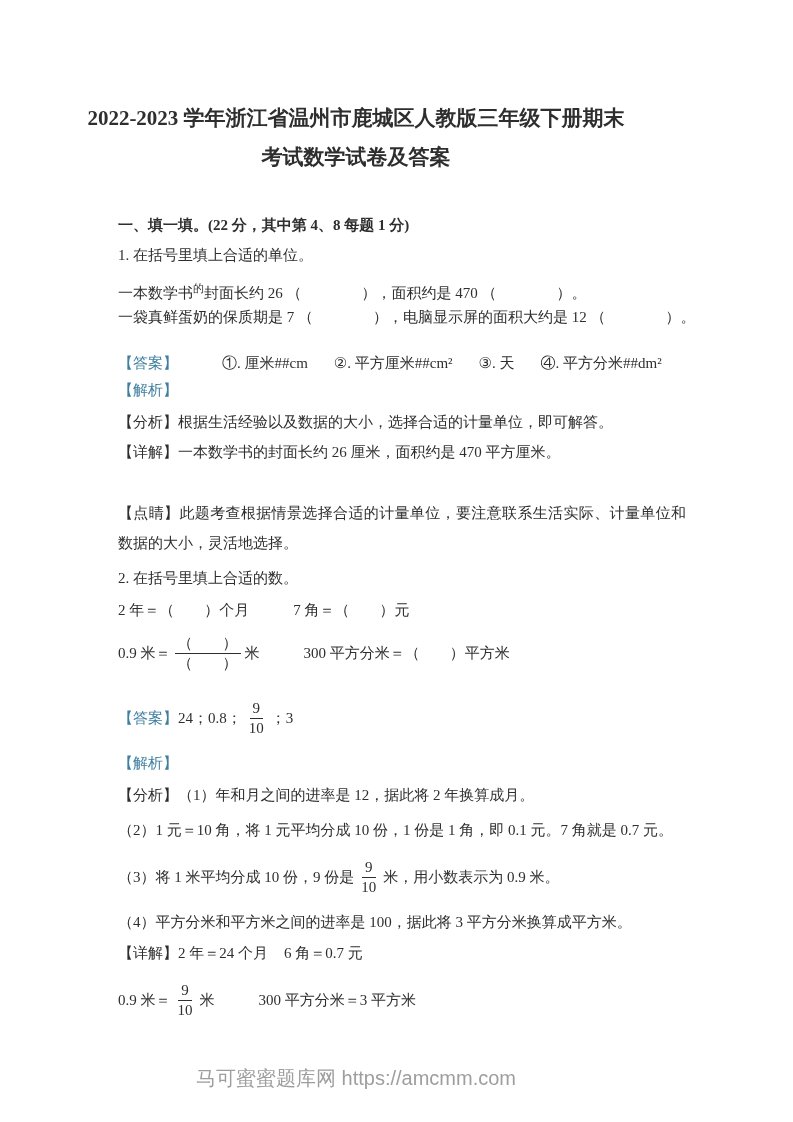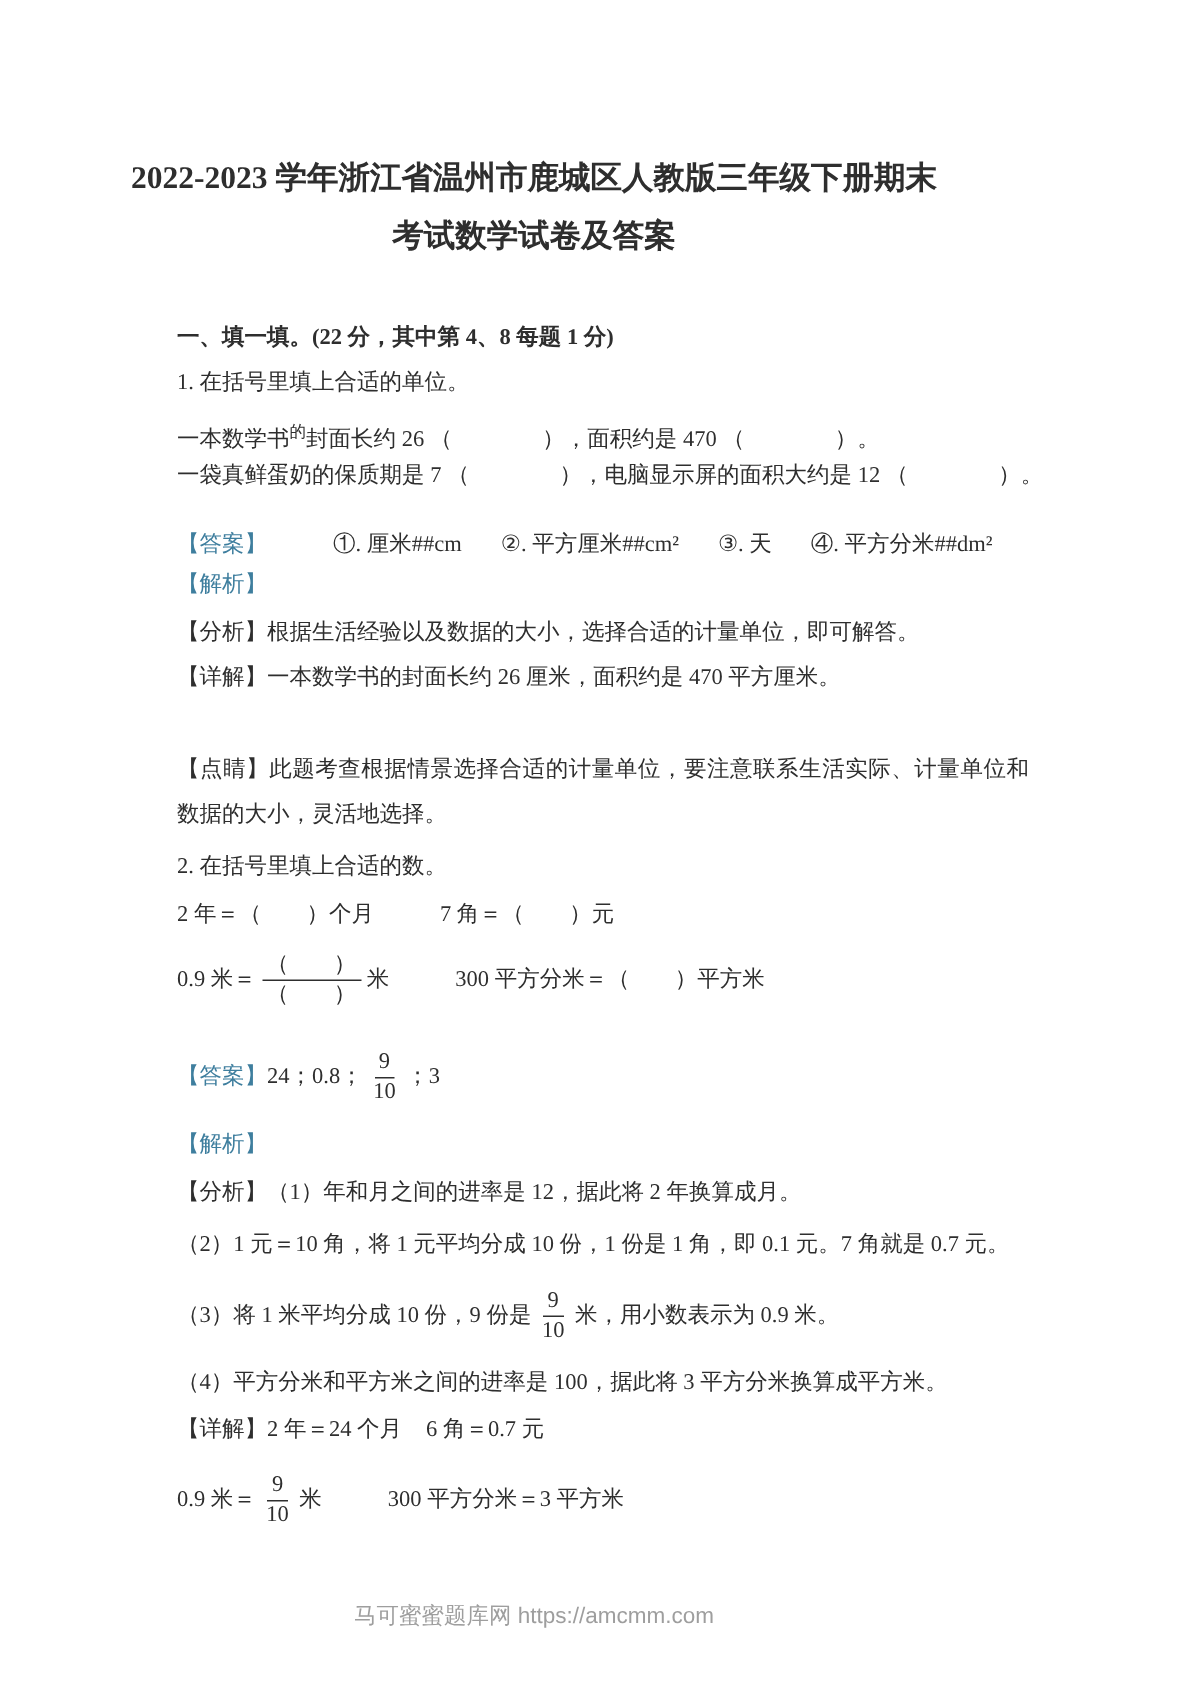--- a/index.html
+++ b/index.html
@@ -67,21 +67,21 @@
   }
   .gap-lg { display: inline-block; width: 44px; flex: 0 0 44px; }
   .gap-md { display: inline-block; width: 26px; flex: 0 0 26px; }
   .gap-sm { display: inline-block; width: 16px; flex: 0 0 16px; }
   .footer {
     position: absolute;
     top: 1063px;
     left: 0;
     width: 100%;
     text-align: center;
-    font-size: 15px;
+    font-size: 20px;
     line-height: 30px;
     color: var(--footer-gray, #9e9e9e);
     font-family: "Liberation Sans", "DejaVu Sans", sans-serif;
   }
 </style>
 </head>
 <body style="--label-blue: #3e7e9e; --text: #2e2e2e; --footer-gray: #9e9e9e;">
 
 <div class="page">
 

